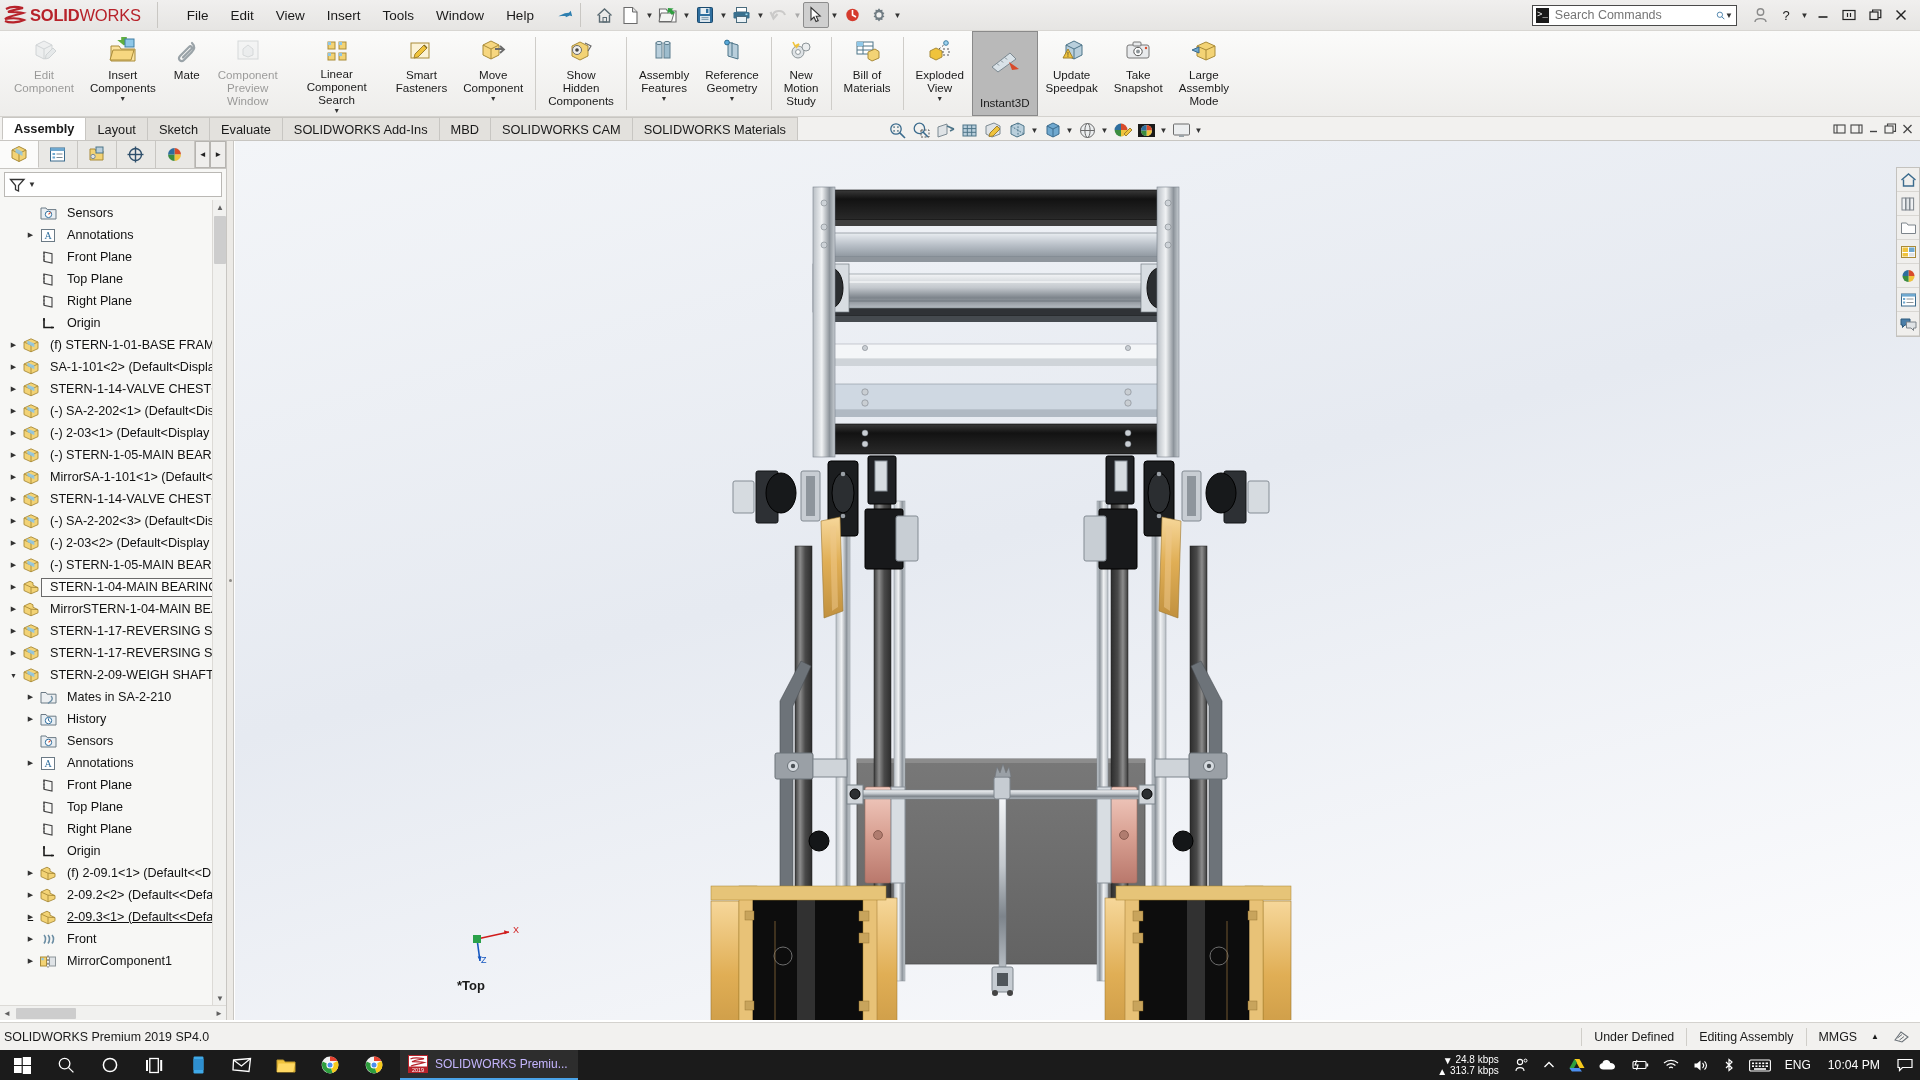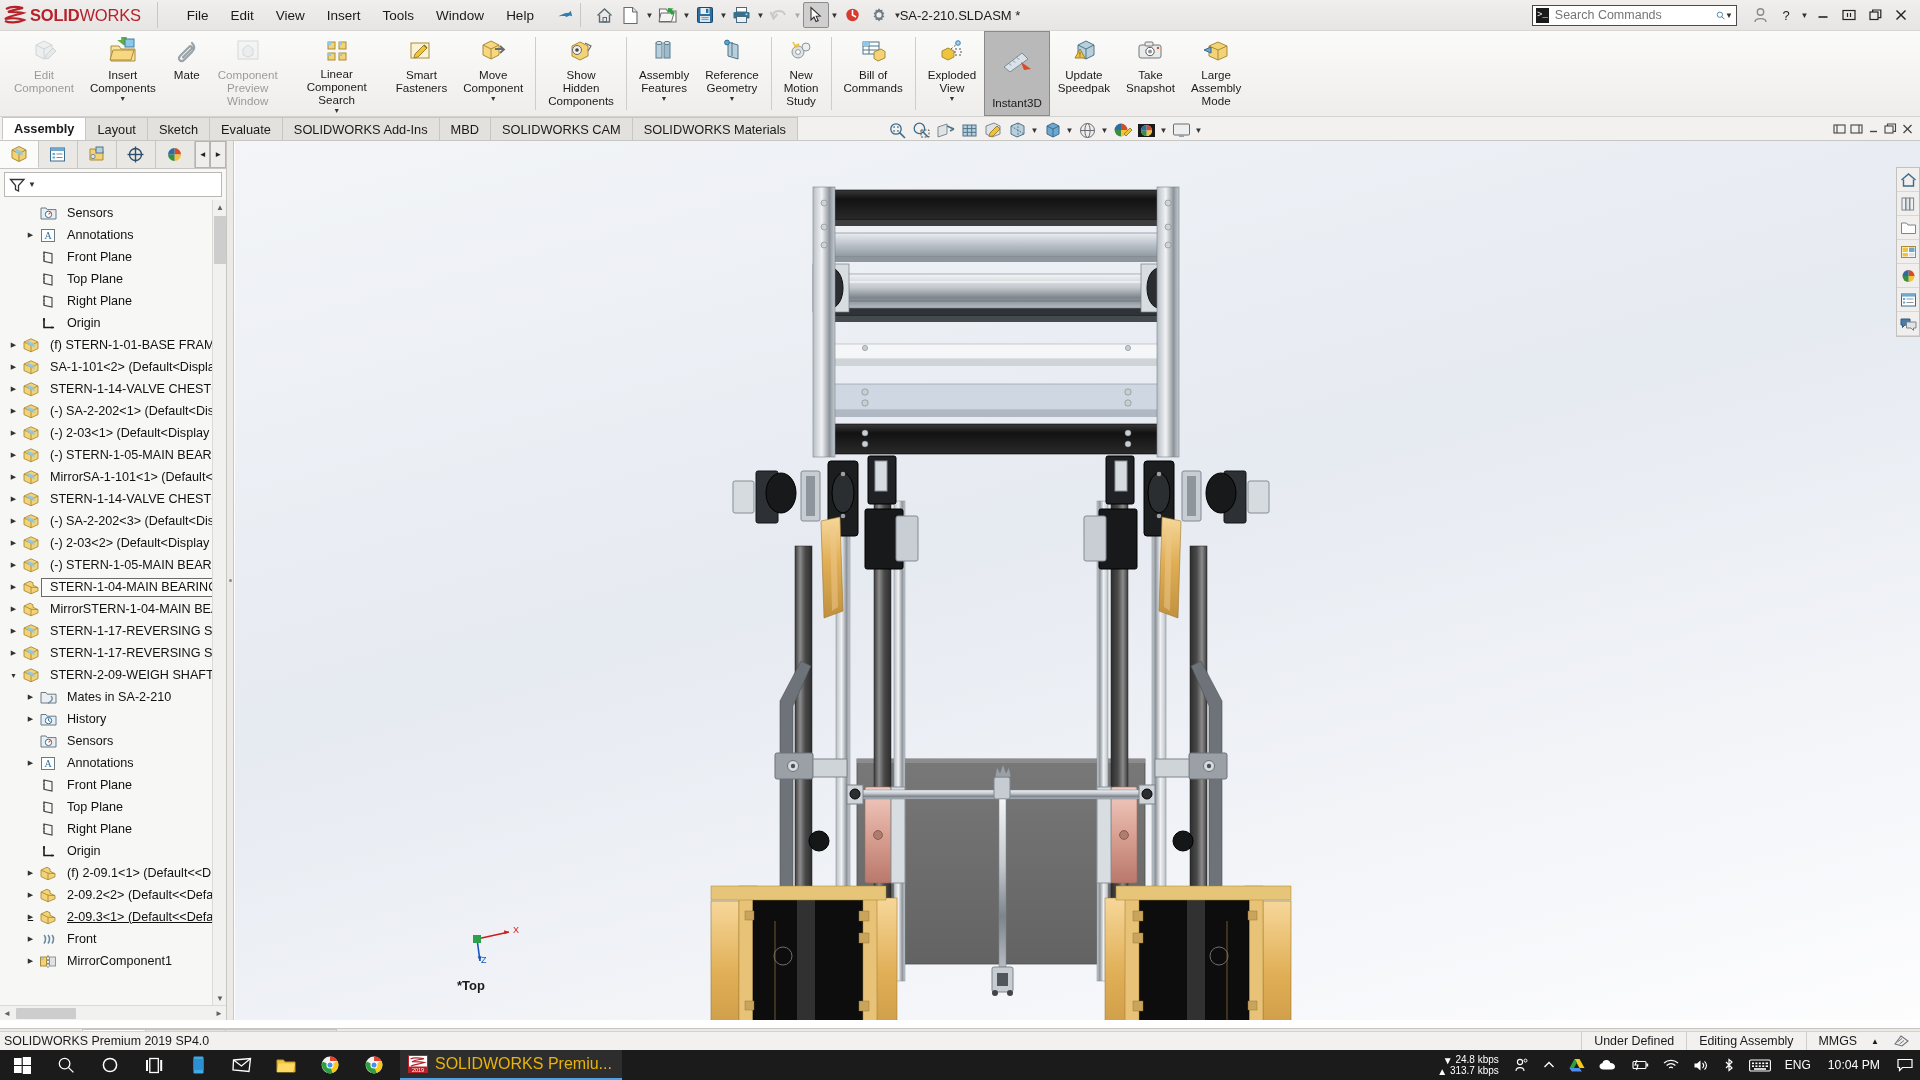--- a/index.html
+++ b/index.html
@@ -210,41 +210,41 @@
   .navbtn {
     width: 17px; height: 18px; display: flex; align-items: center; justify-content: center;
     font-size: 8px; color: #5a5a5a; border: 1px solid #c4c2be; background: #f3f2f0; margin-left: 1px;
   }
   .btab {
     height: 21px; padding: 0 13px; display: flex; align-items: center; font-size: 12.6px;
     border: 1px solid #c8c6c2; border-bottom: none; background: #e3e1dd; margin-right: -1px;
   }
   .btab.active { background: #fff; font-weight: bold; }
   #status {
-    position: absolute; left: 0; bottom: 30px; width: 1920px; height: 19px;
+    position: absolute; left: 0; bottom: 30px; width: 1920px; height: 28px;
     background: #f2f1ef; border-top: 1px solid #d4d2ce;
     display: flex; align-items: center; font-size: 12.4px; color: #1a1a1a;
   }
   #status .left { padding-left: 4px; }
   #status .right { margin-left: auto; display: flex; align-items: center; text-align: center; }
   .st-cell { padding: 0 12px; border-left: 1px solid #d0cec9; height: 18px; display: flex; align-items: center; }
 
   
   #taskbar {
     position: absolute; left: 0; bottom: 0; width: 1920px; height: 30px;
     background: #1b1b1b; display: flex; align-items: center;
   }
   .tbk {
     width: 44px; height: 30px; display: flex; align-items: center; justify-content: center;
   }
   #tb-app {
     height: 30px; display: flex; align-items: center; padding: 0 10px 0 8px;
     background: #2d2d2d; border-bottom: 2px solid #4aa3e8; margin-left: 4px;
   }
-  #tb-app .lbl { color: #eab308; font-size: 16px; margin-left: 7px; }
+  #tb-app .lbl { color: #c4b5fd; font-size: 12px; margin-left: 7px; }
   #tray { margin-left: auto; display: flex; align-items: center; color: #fff; height: 30px; }
   #netspeed { font-size: 10px; line-height: 11px; color: #fff; text-align: right; padding-right: 8px; }
   .tray-i {
     padding: 0 7px; height: 30px; display: flex; align-items: center; justify-content: center;
     font-size: 12px; color: #fff;
   }
   #clock { font-size: 12.2px; color: #fff; padding: 0 10px; }
   svg { display: block; }
 </style>
 </head>
@@ -340,21 +340,20 @@
     </div>
     <div class="qat-btn">
       <svg width="18" height="18" viewBox="0 0 18 18">
           <path d="M9 2.2 L10.3 4.1 L12.5 3.7 L12.4 6 L14.4 7 L13.1 8.9 L14.4 10.8 L12.4 11.8 L12.5 14.1 L10.3 13.7 L9 15.6 L7.7 13.7 L5.5 14.1 L5.6 11.8 L3.6 10.8 L4.9 8.9 L3.6 7 L5.6 6 L5.5 3.7 L7.7 4.1 Z" fill="#6f7b82"></path>
           <circle cx="9" cy="8.9" r="2.6" fill="#f0efee"></circle>
         </svg>
     </div>
     <div class="caret">▼</div>
   </div>
 
-  <div id="title-text">SA-2-210.SLDASM *</div>
 
   <div id="title-right">
     <div id="search-box">
       <div class="sbicon">&gt;_</div>
       <input type="text" placeholder="Search Commands" style="">
       <svg width="15" height="15" viewBox="0 0 15 15">
           <circle cx="6.3" cy="6.3" r="4.3" fill="none" stroke="#2e6e9e" stroke-width="1.3"></circle>
           <line x1="9.4" y1="9.4" x2="13.5" y2="13.5" stroke="#2e6e9e" stroke-width="1.5"></line>
         </svg>
       <div class="caret">▼</div>
@@ -558,21 +557,21 @@
       <svg width="28" height="26" viewBox="0 0 28 26">
           <rect x="4" y="4" width="16" height="12" fill="#fff" stroke="#4d7488"></rect>
           <line x1="4" y1="8" x2="20" y2="8" stroke="#4d7488"></line>
           <line x1="4" y1="12" x2="20" y2="12" stroke="#4d7488"></line>
           <line x1="10" y1="4" x2="10" y2="16" stroke="#4d7488"></line>
           <rect x="4" y="4" width="6" height="4" fill="#8ec7e8"></rect>
           <path d="M15 14 L22 11 L26 13.5 L26 20 L19 23 L15 20.5 Z" fill="#f3d375" stroke="#a98b39"></path>
         </svg>
     </div>
     <div class="rb-lbl">Bill of
-Commands</div>
+Materials</div>
   </div>
 
   <div class="rb-sep"></div>
 
   <div class="rb-cmd">
     <div class="rb-ico">
       <svg width="28" height="26" viewBox="0 0 28 26">
           <path d="M4 13 L10 10 L16 13 L16 19 L10 22 L4 19 Z" fill="#f0c33c" stroke="#a98b39"></path>
           <circle cx="20" cy="5" r="2.3" fill="#9fd3ef" stroke="#3e7ea3"></circle>
           <path d="M13 11 L19 6" stroke="#555" stroke-width="1" stroke-dasharray="2 2"></path>

